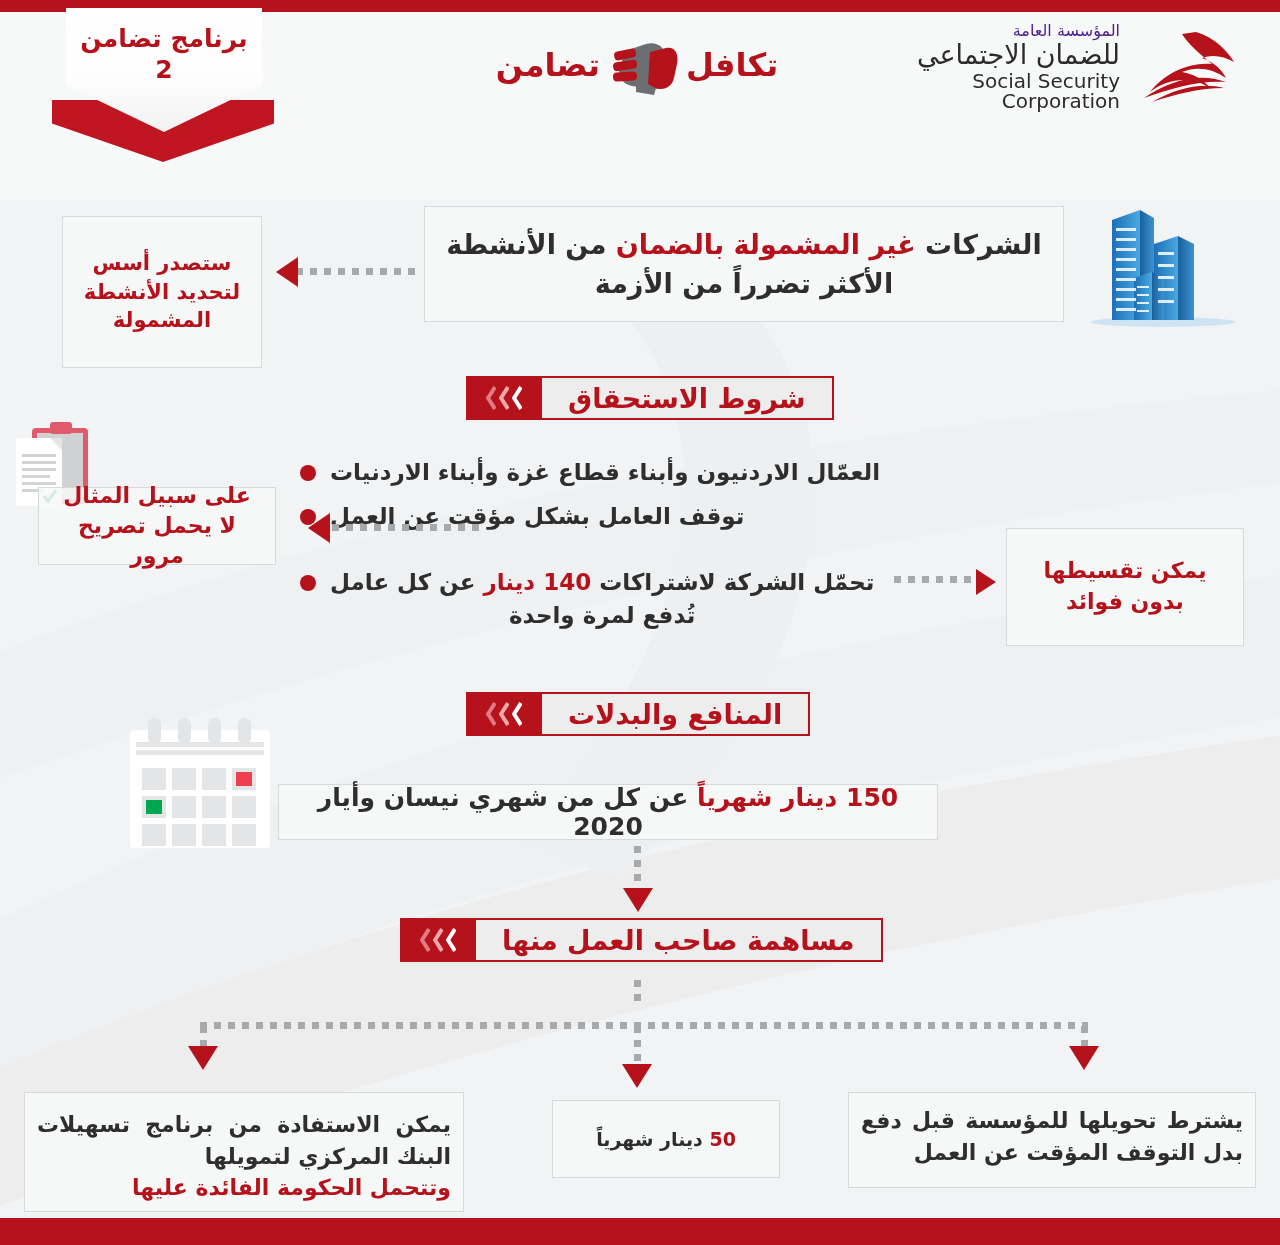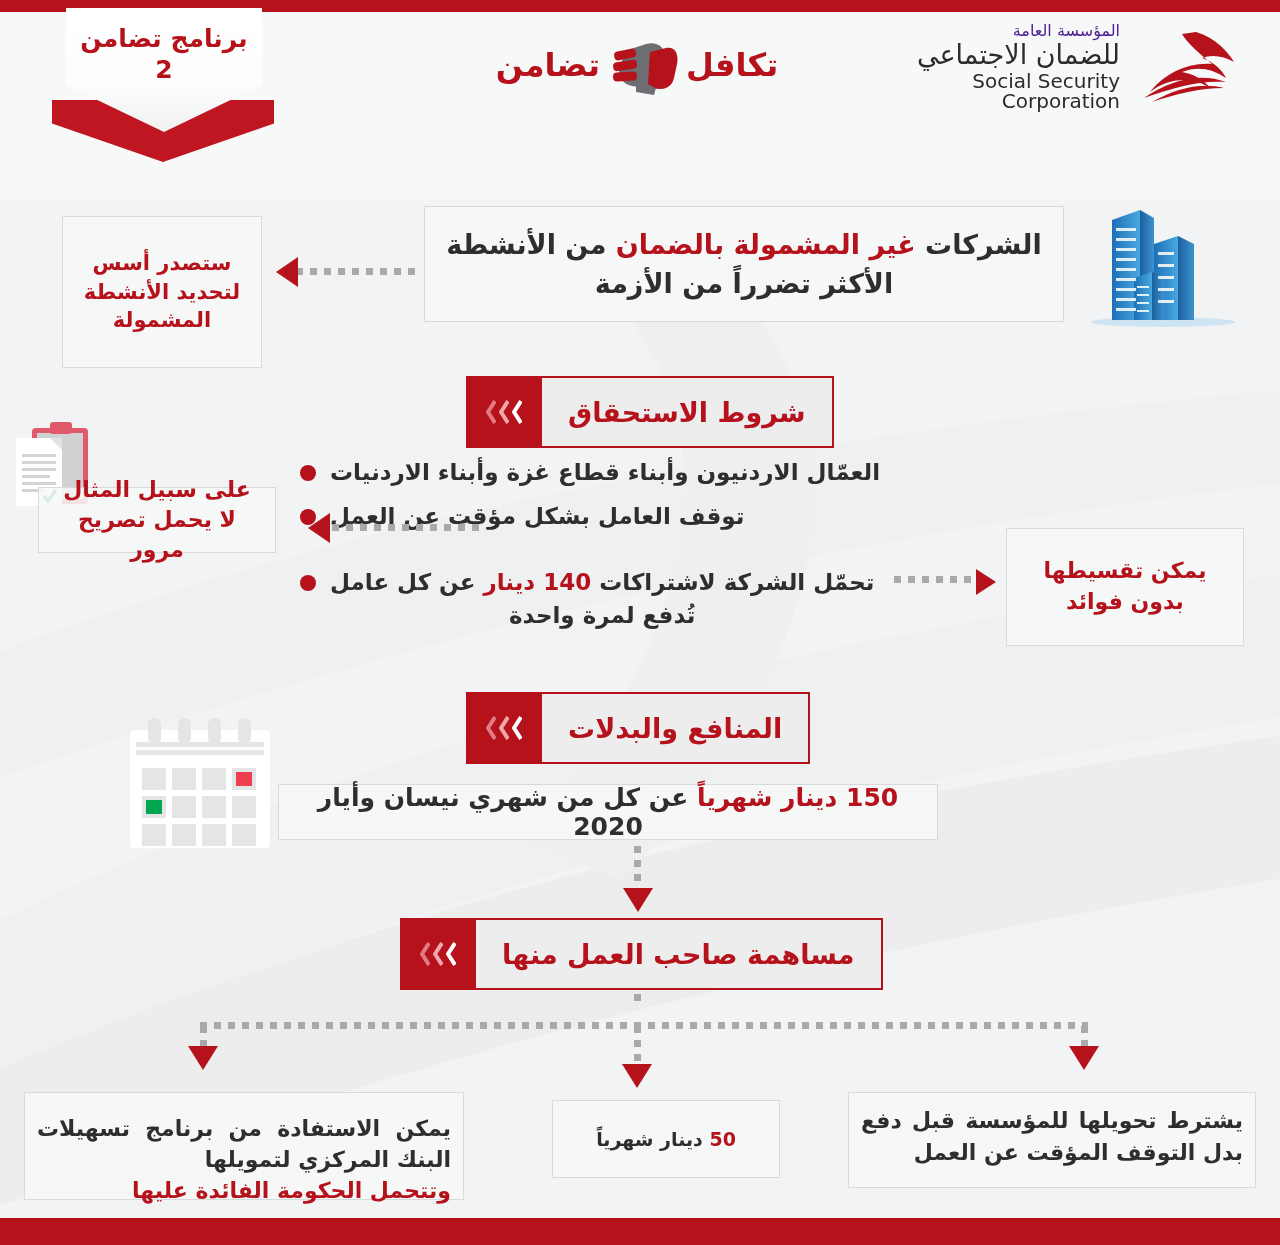--- a/index.html
+++ b/index.html
@@ -97,42 +97,42 @@
 
   .box-main-stmt { left: 424px; top: 206px; width: 640px; height: 116px; }
   .stmt-text { font-size: 27px; font-weight: bold; line-height: 1.45; color: #2e2e2e; }
   .stmt-red { color: #b5121b; }
 
   .box-side-left { left: 62px; top: 216px; width: 200px; height: 152px; }
   .side-left-text {
     color: #b5121b; font-weight: bold; font-size: 21px; line-height: 1.35;
   }
 
-  .box-example { left: 38px; top: 487px; width: 238px; height: 66px; }
+  .box-example { left: 38px; top: 487px; width: 238px; height: 78px; }
   .example-text { color: #b5121b; font-weight: bold; font-size: 22px; line-height: 1.35; }
 
   .box-install { left: 1006px; top: 528px; width: 238px; height: 118px; }
   .install-text { color: #b5121b; font-weight: bold; font-size: 22px; line-height: 1.4; }
 
   .box-150 { left: 278px; top: 784px; width: 660px; height: 56px; }
   .text-150 { font-size: 25px; font-weight: bold; color: #2e2e2e; }
   .red-strong { color: #b5121b; }
 
-  .box-b1 { left: 24px; top: 1092px; width: 440px; height: 108px; align-items: flex-start; padding-top: 20px; }
+  .box-b1 { left: 24px; top: 1092px; width: 440px; height: 120px; align-items: flex-end; padding-top: 20px; }
   .b1-text { font-size: 22px; font-weight: bold; line-height: 1.42; color: #2e2e2e; text-align: justify; text-align-last: right; width: 100%; }
   .b1-red { color: #b5121b; display: block; text-align: center; }
 
   .box-b2 { left: 552px; top: 1100px; width: 228px; height: 78px; }
   .b2-text { font-size: 19px; font-weight: bold; color: #2e2e2e; }
 
   .box-b3 { left: 848px; top: 1092px; width: 408px; height: 96px; align-items: flex-start; padding-top: 12px; }
   .b3-text { font-size: 22px; font-weight: bold; line-height: 1.45; color: #2e2e2e; text-align: justify; text-align-last: right; width: 100%; }
 
   
-  .section-title { position: absolute; height: 72px; display: flex; align-items: stretch; }
+  .section-title { position: absolute; height: 44px; display: flex; align-items: stretch; }
   .st-plate {
     background: #ededee;
     border: 2px solid #b5121b;
     display: flex; align-items: center; justify-content: center;
     padding: 0 26px;
     position: relative; z-index: 2;
   }
   .st-label { color: #b5121b; font-weight: bold; font-size: 27px; white-space: nowrap; }
   .st-tab {
     width: 76px; background: #b5121b;

